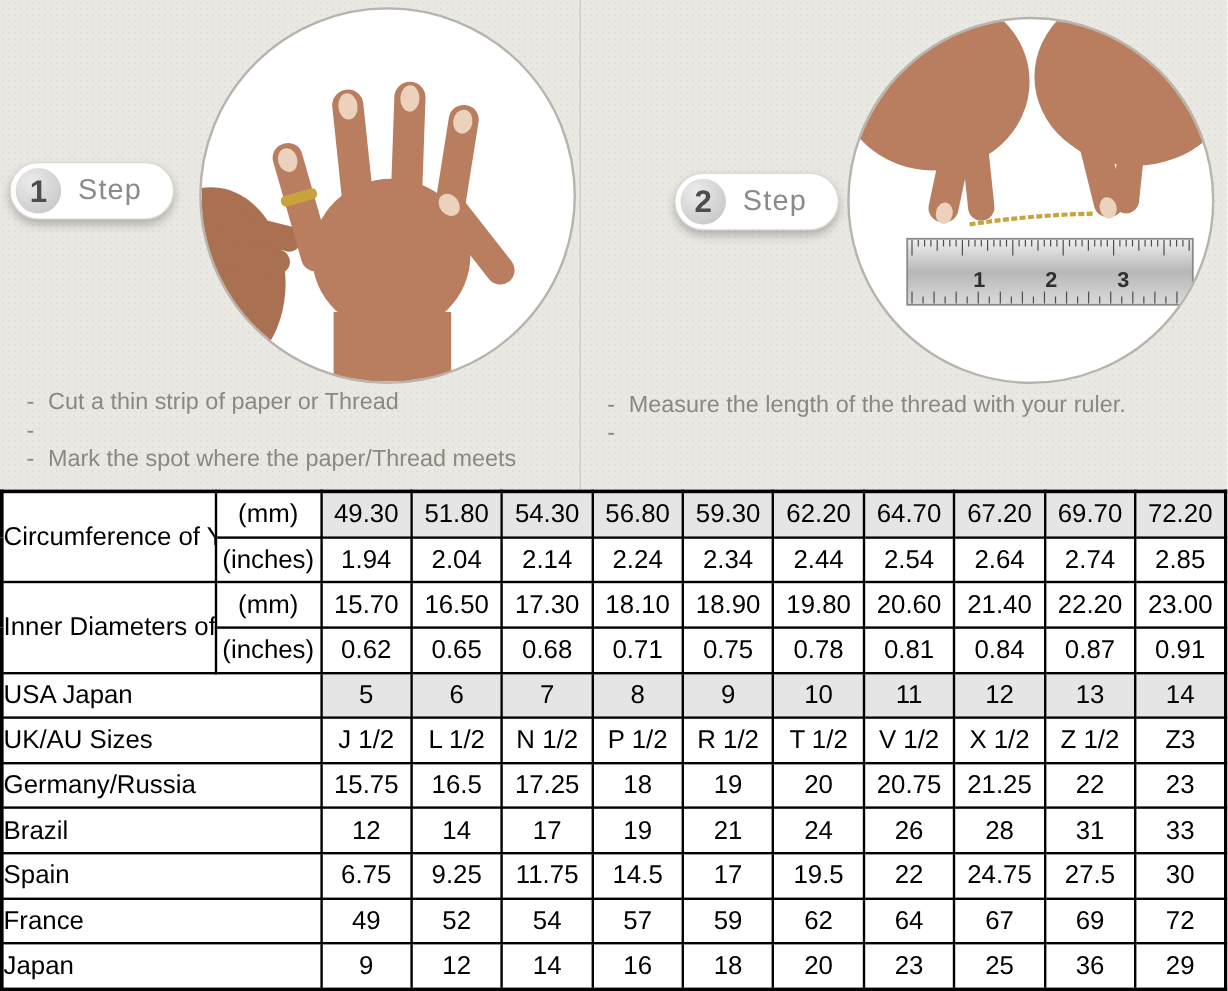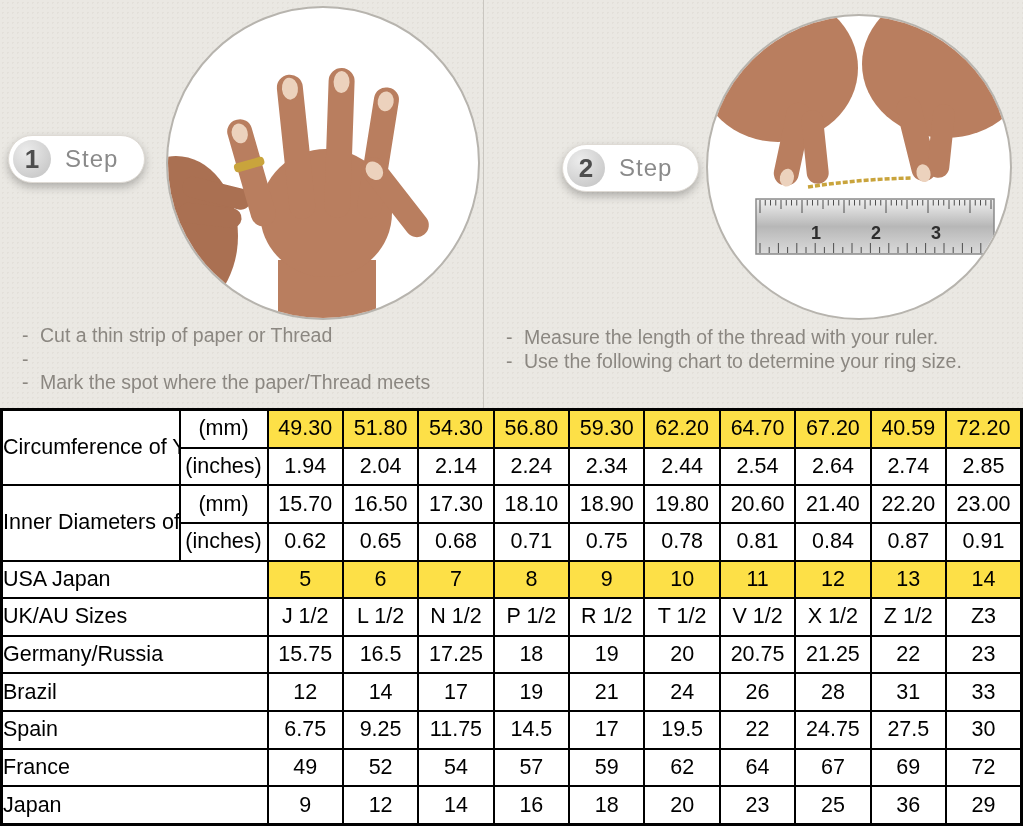--- a/index.html
+++ b/index.html
@@ -51,21 +51,21 @@
     border:3px solid #000000;font-family:"Liberation Sans",sans-serif;
   }
   table.ring-table td{
     border:2px solid #000000;height:34px;padding:0;color:#000;
     font-size:21.5px;overflow:hidden;white-space:nowrap;
   }
   td.label-cell{text-align:left;padding-left:8px;font-size:21px;}
   td.group-label{text-align:center;padding-left:0;line-height:1.45;}
   td.unit-cell{text-align:center;padding-left:6px;font-size:21px;}
   td.value-cell{text-align:center;}
-  td.shaded{background:#fde047;margin-top:35px;}
+  td.shaded{background:#e5e5e5;margin-top:35px;}
 </style>
 </head>
 <body>
 
 <div class="screen">
 
   <div class="top-section">
     <div class="divider"></div>
 
     <div class="step-badge badge-1">
@@ -230,21 +230,20 @@
       </div>
     </div>
 
     <div class="instructions instr-2">
       <div class="instr-line">
         <span class="instr-bullet">-</span>
         <span>Measure the length of the thread with your ruler.</span>
       </div>
       <div class="instr-line">
         <span class="instr-bullet">-</span>
-        <span>Use the following chart to determine your ring size.</span>
       </div>
     </div>
   </div>
 
   <div class="table-section">
     <table class="ring-table">
       <colgroup>
         <col style="width:178px">
           <col style="width:88px">
         <col>
@@ -263,21 +262,21 @@
             <td class="label-cell group-label" rowspan="2">Circumference of Your Finger</td>
             <td class="unit-cell">(mm)</td>
             <td class="value-cell shaded">49.30</td>
             <td class="value-cell shaded">51.80</td>
             <td class="value-cell shaded">54.30</td>
             <td class="value-cell shaded">56.80</td>
             <td class="value-cell shaded">59.30</td>
             <td class="value-cell shaded">62.20</td>
             <td class="value-cell shaded">64.70</td>
             <td class="value-cell shaded">67.20</td>
-            <td class="value-cell shaded">40.59</td>
+            <td class="value-cell shaded">69.70</td>
             <td class="value-cell shaded">72.20</td>
           </tr>
           <tr>
             <td class="unit-cell">(inches)</td>
             <td class="value-cell">1.94</td>
             <td class="value-cell">2.04</td>
             <td class="value-cell">2.14</td>
             <td class="value-cell">2.24</td>
             <td class="value-cell">2.34</td>
             <td class="value-cell">2.44</td>

